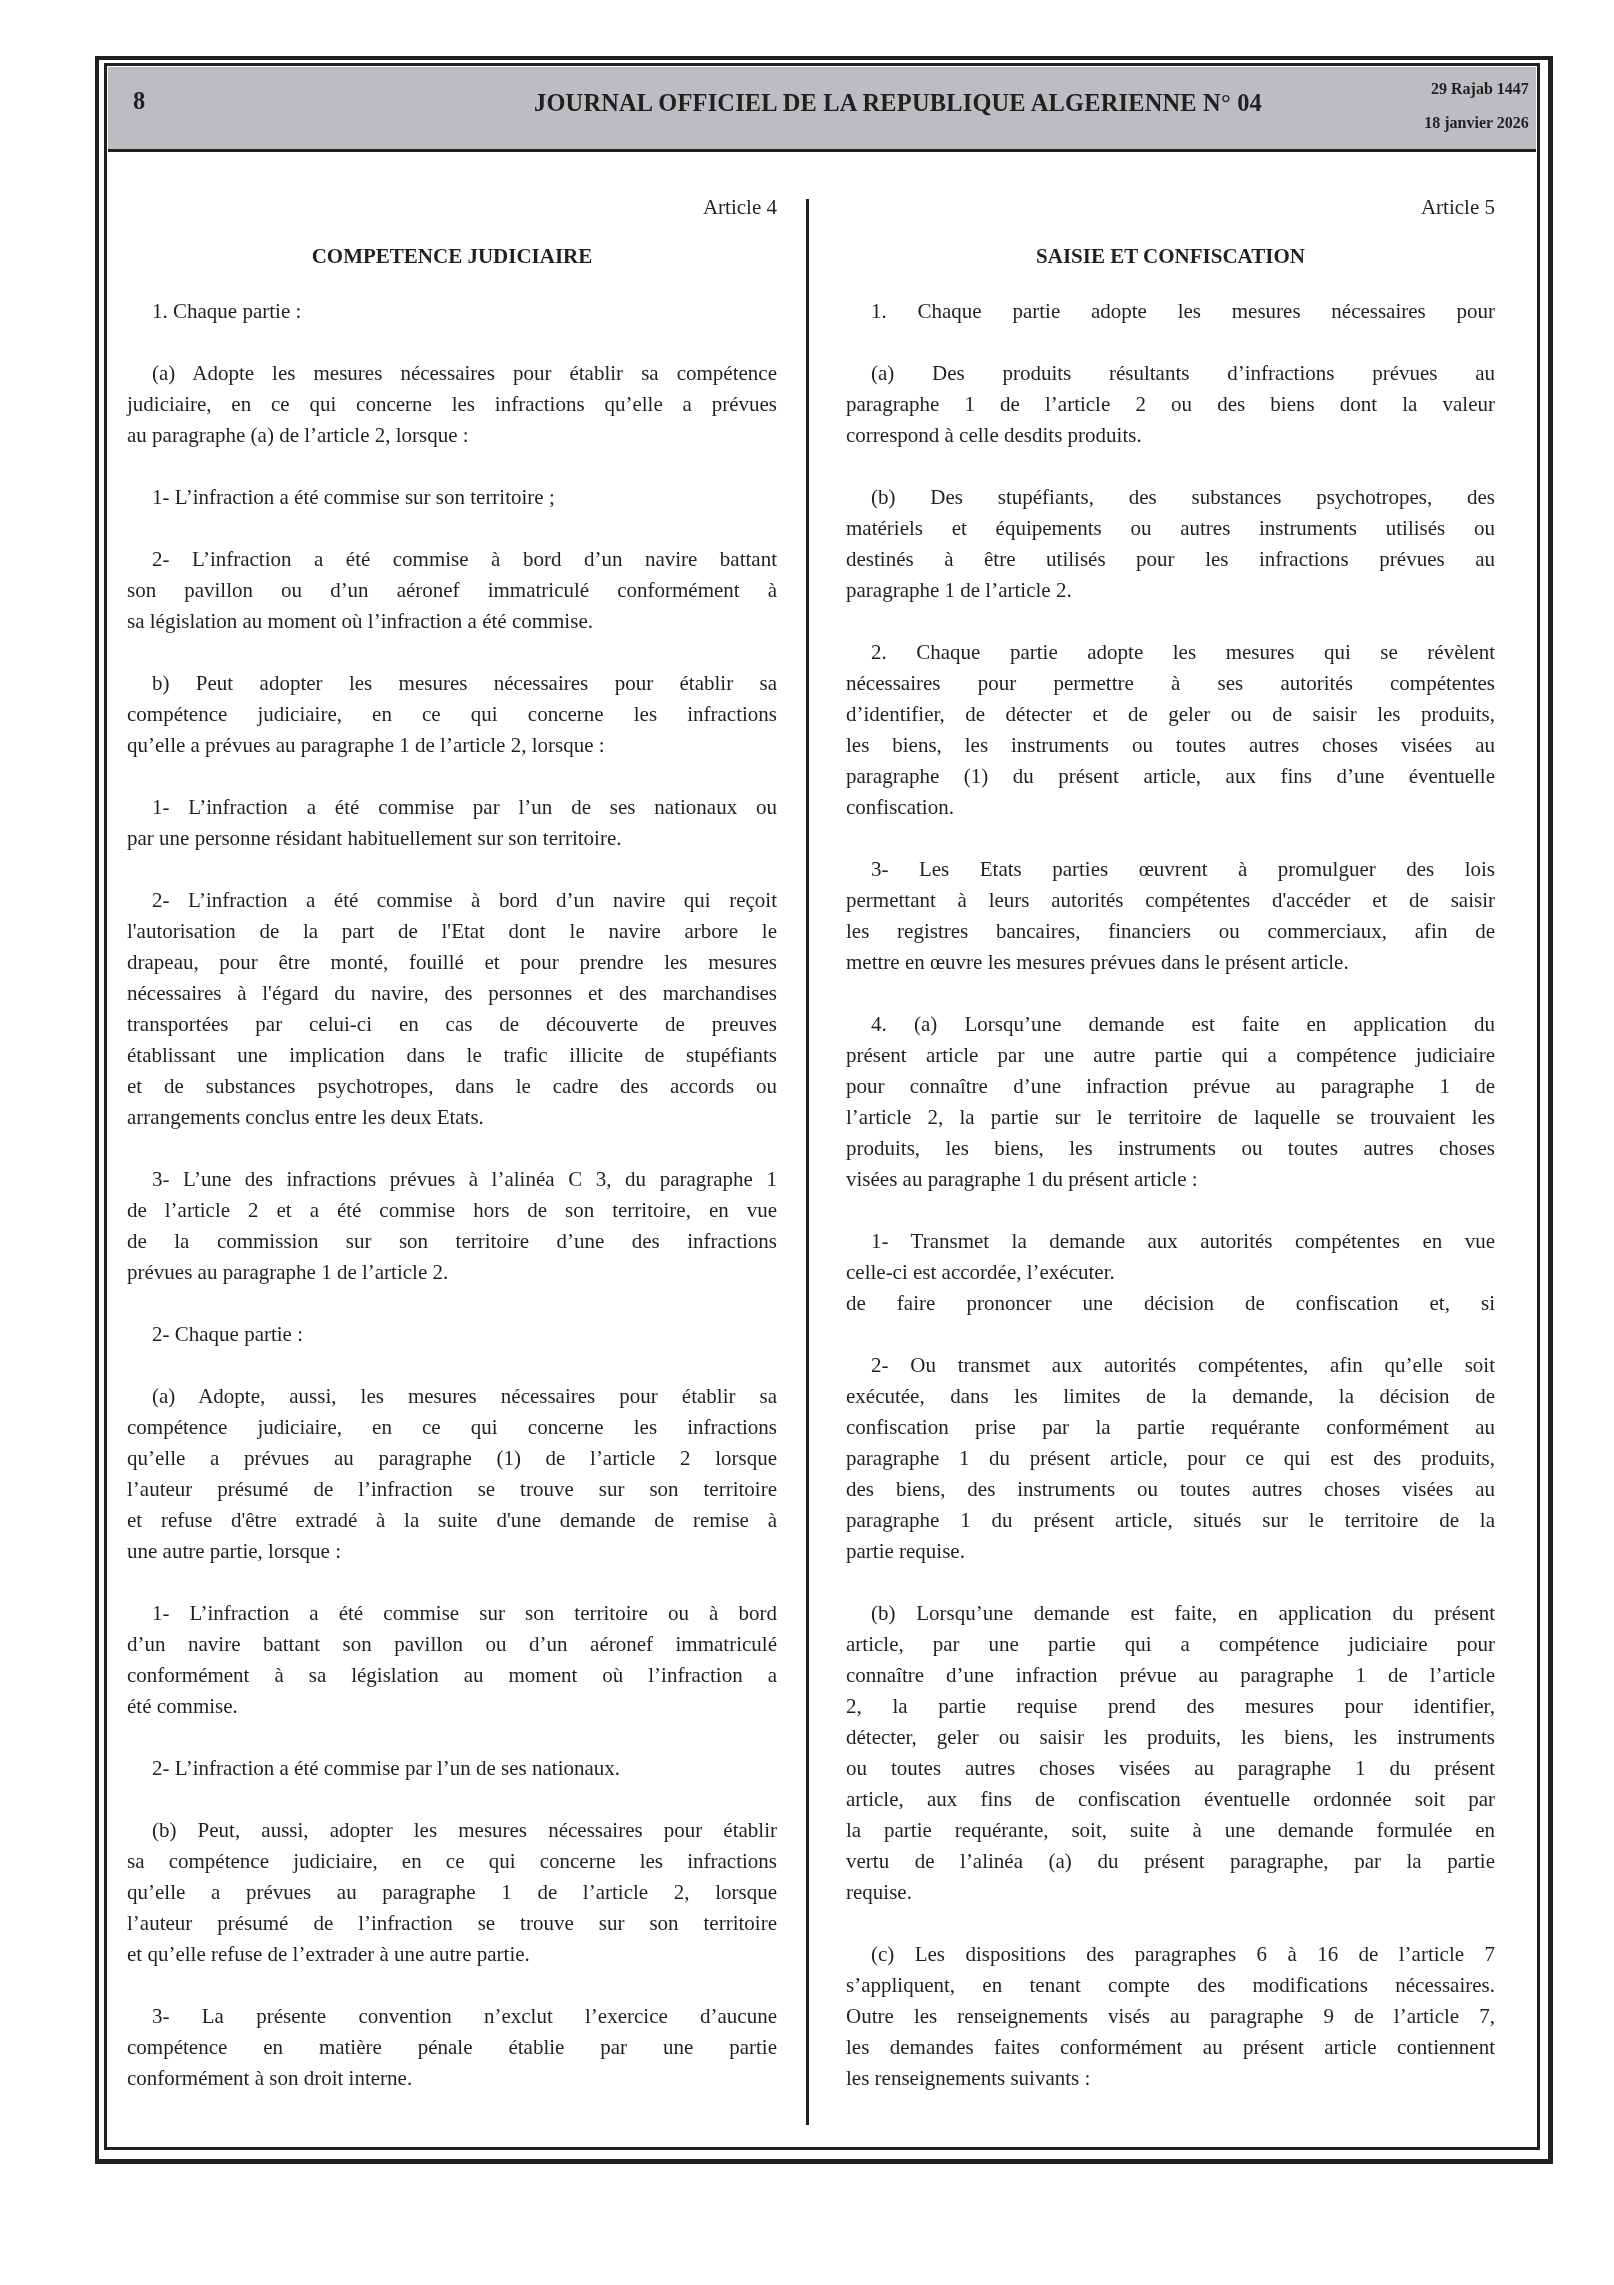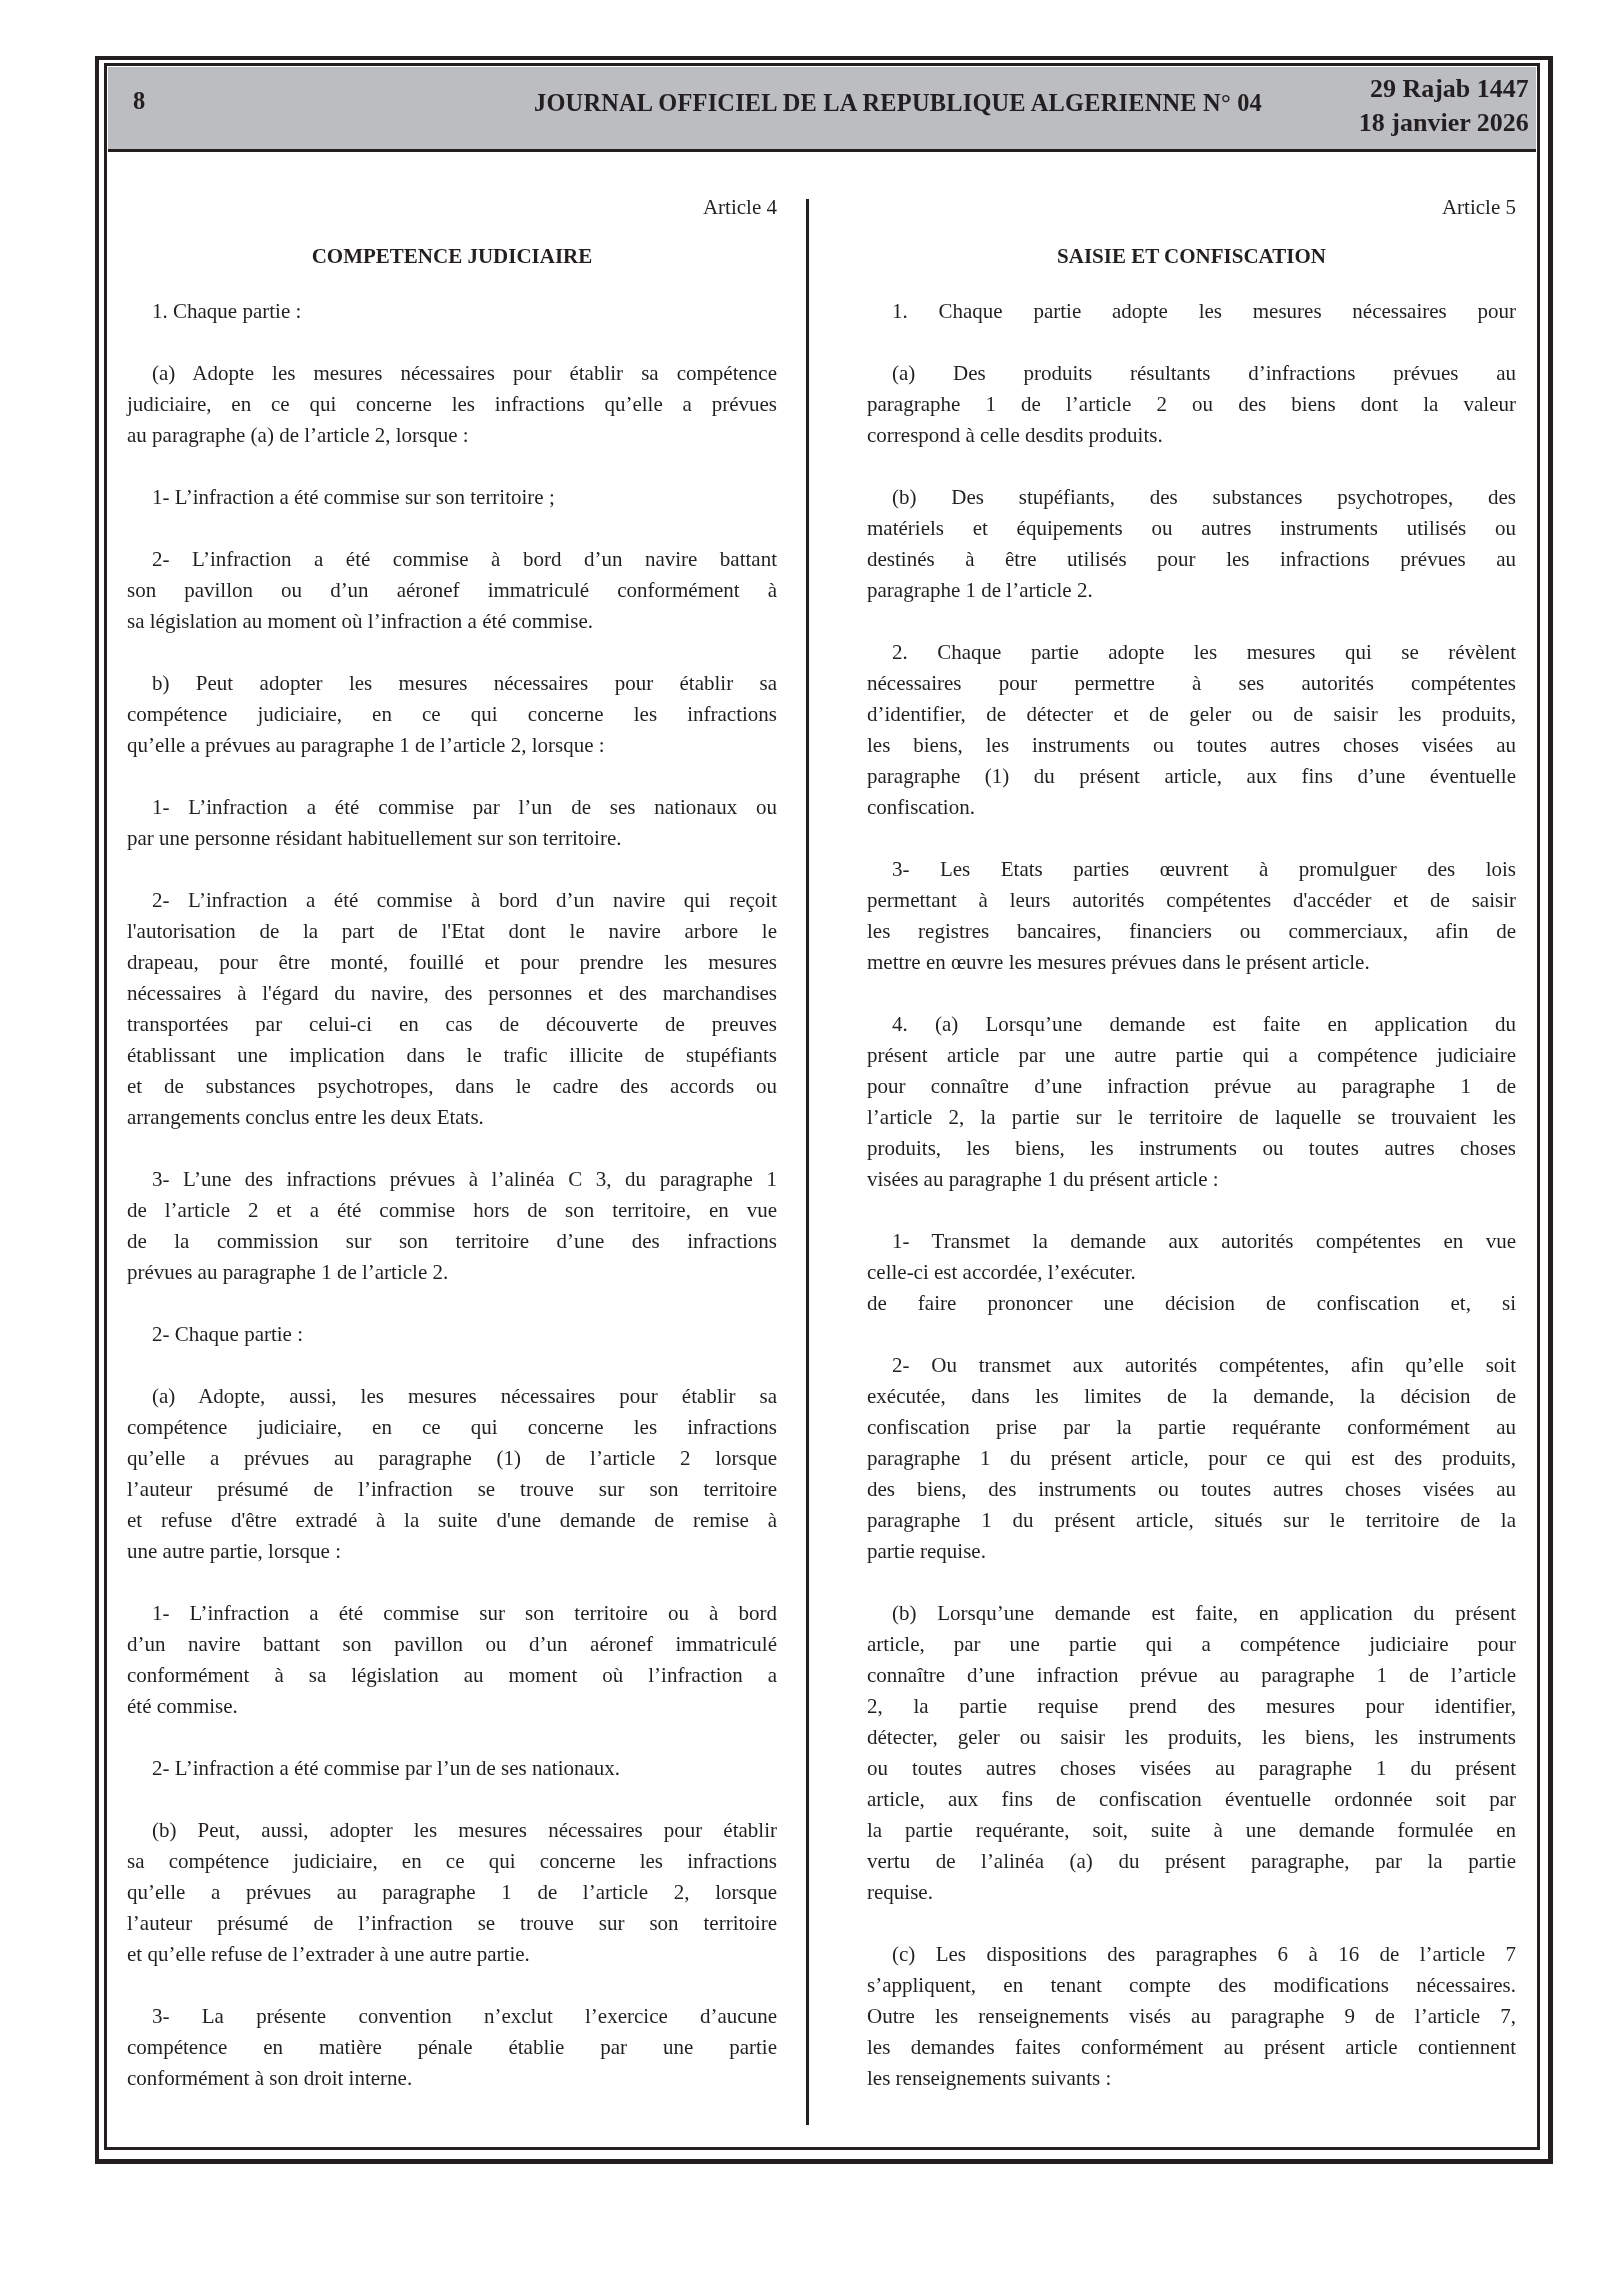--- a/index.html
+++ b/index.html
@@ -9,28 +9,28 @@
   .outer-frame { position:absolute; left:95px; top:56px; width:1449px; height:2099px;
                  border:4.5px solid #231f20; border-right-width:5.4px; border-bottom-width:5.4px; }
   .inner-frame { position:absolute; left:104px; top:63px; width:1436px; height:2087px;
                  border:3.6px solid #231f20; box-sizing:border-box; }
 
   .header { position:absolute; left:108px; top:67px; width:1428px; height:82px;
             background:#bcbdc0; border-bottom:3.6px solid #231f20; }
   .hdr-page { position:absolute; left:25px; top:20px; font-size:24.4px; font-weight:bold; }
   .hdr-title { position:absolute; left:0; width:1580px; top:22px; text-align:center;
                font-size:24.4px; font-weight:bold; letter-spacing:0.2px; }
-  .hdr-date { position:absolute; right:7.2px; top:5.4px; text-align:right; font-size:26px; font-weight:bold;
+  .hdr-date { position:absolute; right:7.2px; top:5.4px; text-align:right; font-size:16px; font-weight:bold;
               line-height:34px; }
 
   .divider { position:absolute; left:806px; top:199px; width:2.7px; height:1926px; background:#231f20; }
 
   .col { position:absolute; top:192px; font-size:21px; line-height:31px; }
   .col-left  { left:127px; width:650px; }
-  .col-right { left:867px; width:649px; }
+  .col-right { left:846px; width:649px; }
 
   .art-num { text-align:right; height:31px; margin-bottom:18px; }
   .art-title { text-align:center; font-weight:bold; height:31px; margin-bottom:24.4px; }
 
   .para { margin-bottom:31px; }
   .line { display:block; height:31px; white-space:nowrap; text-align:justify; text-align-last:justify; }
   .line.last { text-align-last:left; }
   .line.indent { padding-left:25px; }
 </style>
 </head>

